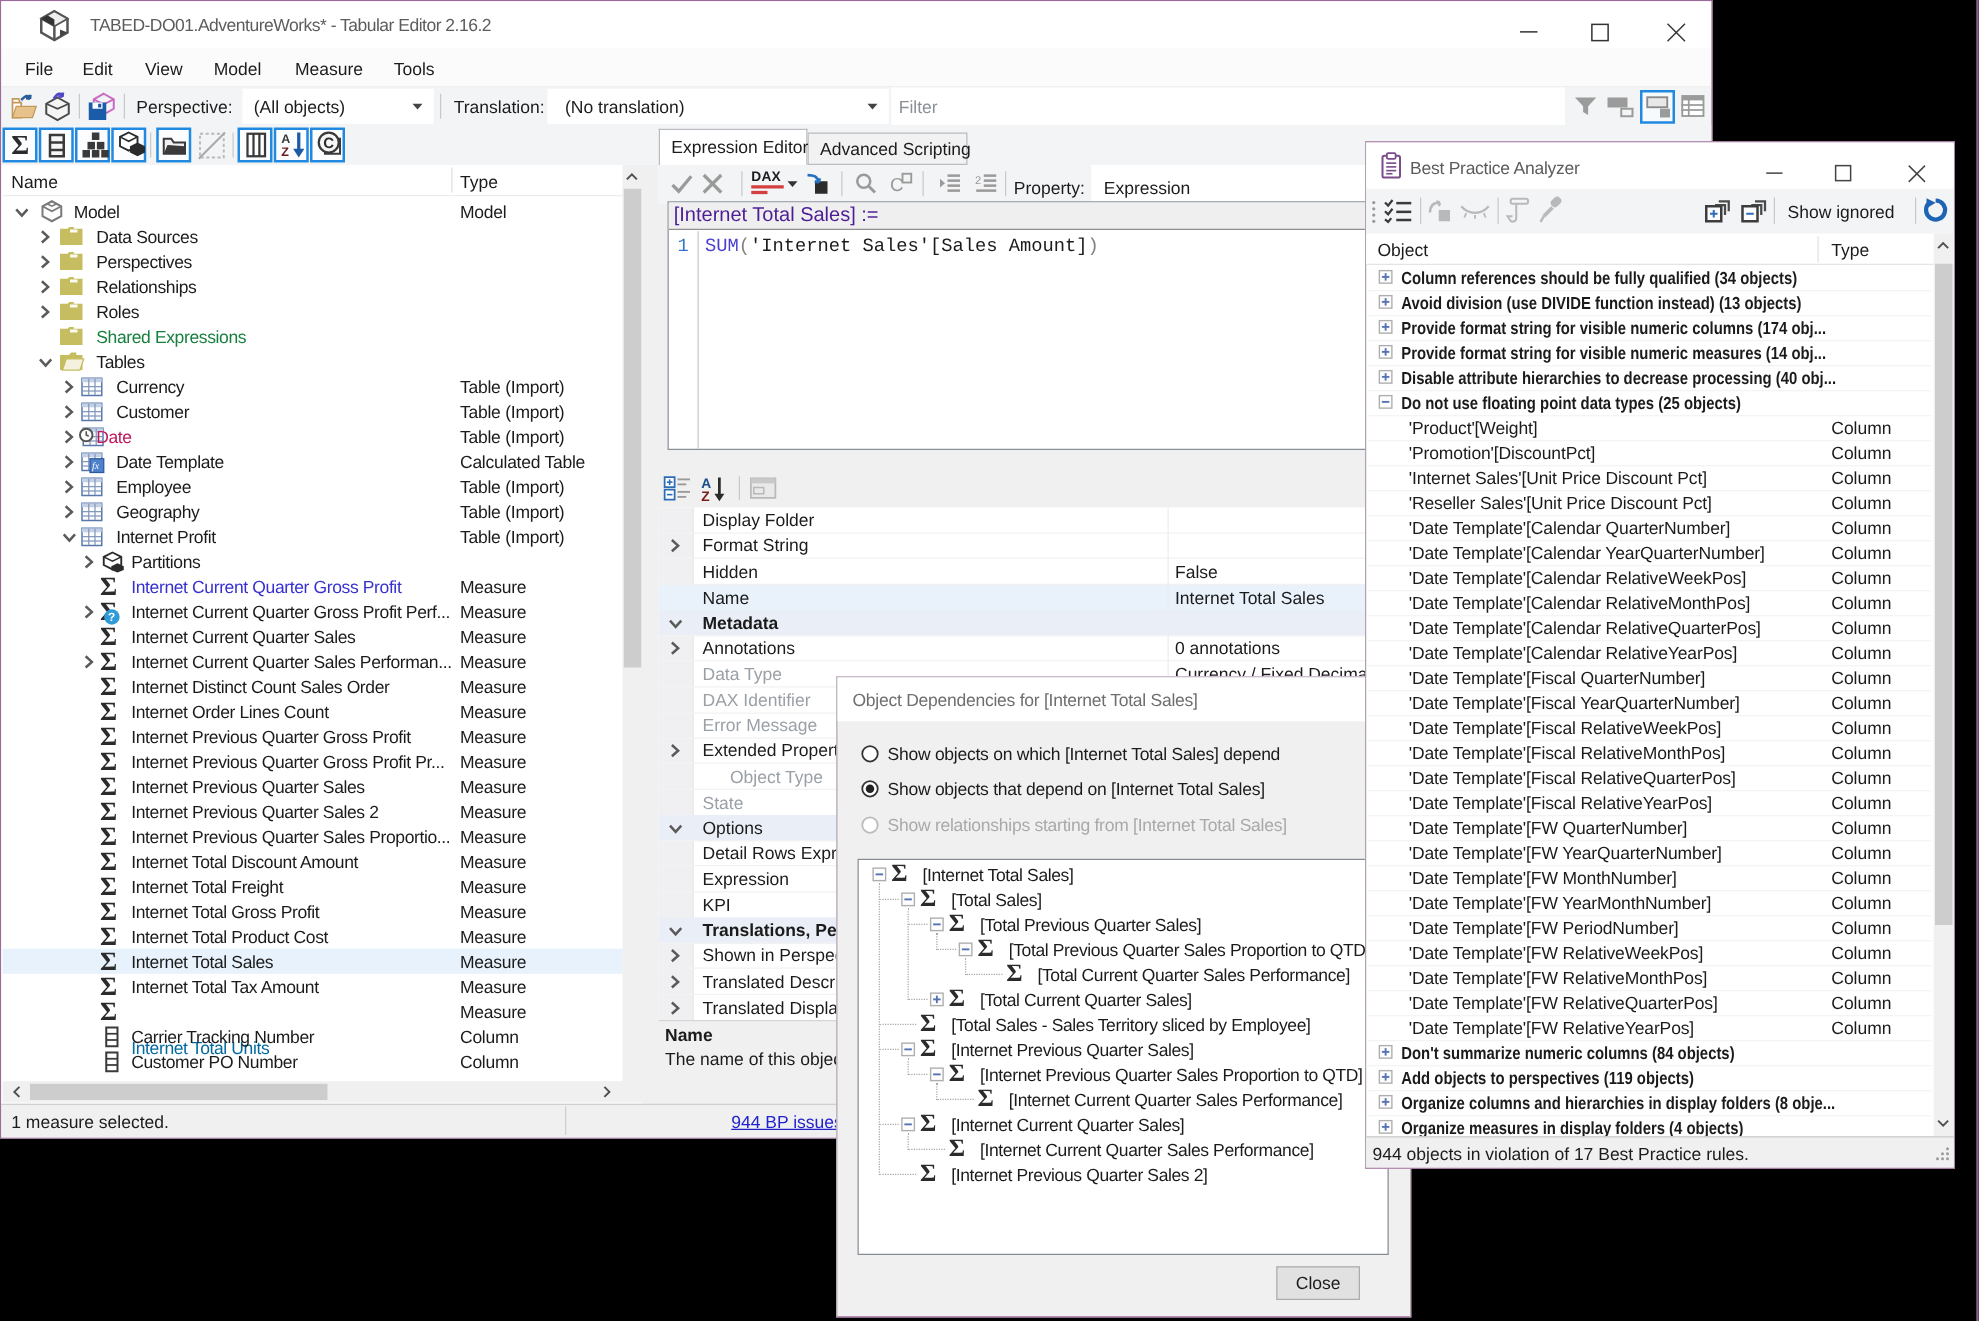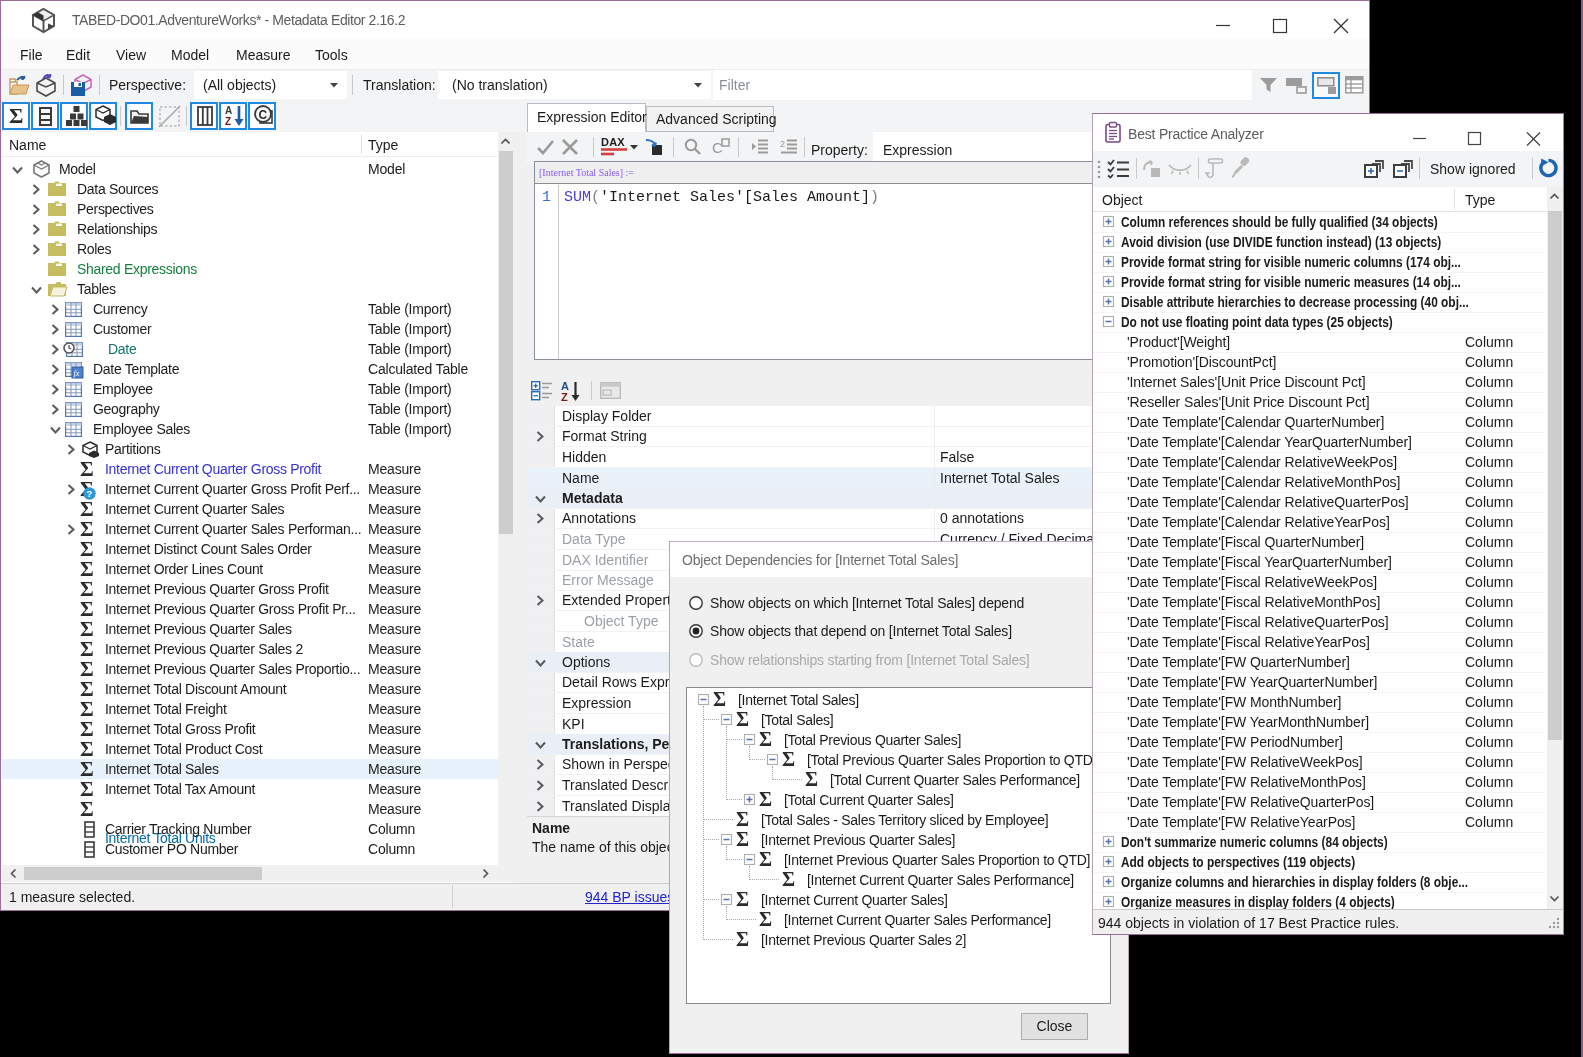--- a/index.html
+++ b/index.html
@@ -11,21 +11,21 @@
 
 <div class="win" style="left:0;top:0;width:1370px;height:911px;background:#f0f0f0">
 <div class="abs" style="left:0;top:0;width:100%;height:38px;background:#fff"></div>
 <svg style="left:30px;top:7px" width="25" height="25" viewBox="0 0 25 25">
 <polygon points="12.5,1 23,7 23,18 12.5,24 2,18 2,7" fill="#fff" stroke="#555" stroke-width="2"></polygon>
 <polygon points="12.5,1 23,7 12.5,13 2,7" fill="#eee" stroke="#555" stroke-width="1.5"></polygon>
 <polyline points="12.5,13 12.5,24" stroke="#555" stroke-width="2" fill="none"></polyline>
 <polygon points="2,7 7,4.2 12.5,7.5 12.5,13 7,10" fill="#333"></polygon>
 <polygon points="17,15.5 23,18 17,21.5" fill="#444"></polygon>
 </svg>
-<div class="tx" style="left:71px;top:9px;color:#5c5c5c;letter-spacing:-0.4px">TABED-DO01.AdventureWorks* - Metadata Editor 2.16.2</div>
+<div class="tx" style="left:71px;top:9px;color:#5c5c5c;letter-spacing:-0.4px">TABED-DO01.AdventureWorks* - Tabular Editor 2.16.2</div>
 <svg style="left:1215px;top:18px" width="140" height="14" viewBox="0 0 140 14">
       <line x1="0" y1="6.5" x2="14" y2="6.5" stroke="#333" stroke-width="1.2"></line>
       <rect x="57.5" y="0.5" width="13" height="13" fill="none" stroke="#333" stroke-width="1.2"></rect>
       <line x1="118" y1="0" x2="132" y2="14" stroke="#333" stroke-width="1.2"></line>
       <line x1="132" y1="0" x2="118" y2="14" stroke="#333" stroke-width="1.2"></line>
     </svg>
 <div class="abs" style="left:0;top:38px;width:100%;height:31px;background:#fbfbfc;border-bottom:1px solid #ececec"></div>
 <div class="tx" style="left:19px;top:44px">File</div>
 <div class="tx" style="left:65px;top:44px">Edit</div>
 <div class="tx" style="left:115px;top:44px">View</div>
@@ -235,21 +235,21 @@
       <rect x="0.6" y="0.6" width="15.8" height="3.2" fill="#c3d0e6"></rect>
       <line x1="1" y1="7.3" x2="16" y2="7.3" stroke="#8298bd" stroke-width="1"></line>
       <line x1="1" y1="10.8" x2="16" y2="10.8" stroke="#8298bd" stroke-width="1"></line>
       <line x1="6" y1="1" x2="6" y2="14" stroke="#8298bd" stroke-width="1"></line>
       <line x1="11" y1="1" x2="11" y2="14" stroke="#8298bd" stroke-width="1"></line>
     </svg>
     <svg style="left:62px;top:341px" width="12" height="12" viewBox="0 0 12 12">
       <circle cx="6" cy="6" r="5" fill="#fff" stroke="#555" stroke-width="1.6"></circle>
       <polyline points="6,3 6,6 8,7" fill="none" stroke="#555" stroke-width="1.3"></polyline>
     </svg>
-<div class="tx" style="left:107px;top:338px;color:#0f766e;letter-spacing:-0.3px">Date</div>
+<div class="tx" style="left:76px;top:338px;color:#be185d;letter-spacing:-0.3px">Date</div>
 <div class="tx" style="left:367px;top:338px;letter-spacing:-0.2px">Table (Import)</div>
 <svg style="left:50px;top:363px" width="8" height="11" viewBox="0 0 8 11">
       <polyline points="1.5,1 6.5,5.5 1.5,10" fill="none" stroke="#5a5a5a" stroke-width="2"></polyline>
     </svg>
 <svg style="left:64px;top:361px" width="17" height="15" viewBox="0 0 17 15">
       <rect x="0.6" y="0.6" width="15.8" height="13.8" fill="#fdfdfd" stroke="#5878ac" stroke-width="1.2"></rect>
       <rect x="0.6" y="0.6" width="15.8" height="3.2" fill="#c3d0e6"></rect>
       <line x1="1" y1="7.3" x2="16" y2="7.3" stroke="#8298bd" stroke-width="1"></line>
       <line x1="1" y1="10.8" x2="16" y2="10.8" stroke="#8298bd" stroke-width="1"></line>
       <line x1="6" y1="1" x2="6" y2="14" stroke="#8298bd" stroke-width="1"></line>
@@ -291,21 +291,21 @@
       <polyline points="1,1.5 5.5,6.5 10,1.5" fill="none" stroke="#5a5a5a" stroke-width="2"></polyline>
     </svg>
 <svg style="left:64px;top:421px" width="17" height="15" viewBox="0 0 17 15">
       <rect x="0.6" y="0.6" width="15.8" height="13.8" fill="#fdfdfd" stroke="#5878ac" stroke-width="1.2"></rect>
       <rect x="0.6" y="0.6" width="15.8" height="3.2" fill="#c3d0e6"></rect>
       <line x1="1" y1="7.3" x2="16" y2="7.3" stroke="#8298bd" stroke-width="1"></line>
       <line x1="1" y1="10.8" x2="16" y2="10.8" stroke="#8298bd" stroke-width="1"></line>
       <line x1="6" y1="1" x2="6" y2="14" stroke="#8298bd" stroke-width="1"></line>
       <line x1="11" y1="1" x2="11" y2="14" stroke="#8298bd" stroke-width="1"></line>
     </svg>
-<div class="tx" style="left:92px;top:418px;color:#1b1b1b;letter-spacing:-0.3px">Employee Sales</div>
+<div class="tx" style="left:92px;top:418px;color:#1b1b1b;letter-spacing:-0.3px">Internet Profit</div>
 <div class="tx" style="left:367px;top:418px;letter-spacing:-0.2px">Table (Import)</div>
 <svg style="left:66px;top:443px" width="8" height="11" viewBox="0 0 8 11">
       <polyline points="1.5,1 6.5,5.5 1.5,10" fill="none" stroke="#5a5a5a" stroke-width="2"></polyline>
     </svg>
 <svg style="left:80px;top:440px" width="18" height="17" viewBox="0 0 18 17">
       <polygon points="9,1 16,4.5 16,11 9,14.5 2,11 2,4.5" fill="#fff" stroke="#2b2b2b" stroke-width="1.5"></polygon>
       <polyline points="2,4.5 9,8 16,4.5 M9,8 9,14.5" fill="none" stroke="#2b2b2b" stroke-width="1.2"></polyline>
       <polygon points="13,9.5 18,12 18,15 13,17 8,15 8,12" fill="#2b2b2b"></polygon>
     </svg>
 <div class="tx" style="left:104px;top:438px;color:#1b1b1b;letter-spacing:-0.3px">Partitions</div>
@@ -453,21 +453,21 @@
 <line x1="7" y1="5.5" x2="17" y2="5.5" stroke="#9a9a9a" stroke-width="2"></line>
 <line x1="7" y1="9.5" x2="17" y2="9.5" stroke="#9a9a9a" stroke-width="2"></line>
 <line x1="1" y1="13.5" x2="17" y2="13.5" stroke="#9a9a9a" stroke-width="2"></line>
     </svg>
 <div class="abs" style="left:803px;top:136px;width:1px;height:20px;background:#c9c9c9"></div>
 <div class="tx" style="left:810px;top:139px">Property:</div>
 <div class="abs" style="left:872px;top:131px;width:496px;height:31px;background:#fff"></div>
 <div class="tx" style="left:882px;top:139px">Expression</div>
 <div class="abs" style="left:533px;top:160px;width:835px;height:199px;background:#fff;border:1px solid #8a9099"></div>
 <div class="abs" style="left:534px;top:161px;width:833px;height:22px;background:#efefef;border-bottom:1px solid #8f8f8f"></div>
-<div class="tx" style="left:538px;top:162px;font-family:Liberation Serif, serif;font-size:10px;color:#8b5cf6">[Internet Total Sales] :=</div>
+<div class="tx" style="left:538px;top:162px;font-family:Liberation Sans, sans-serif;font-size:16px;color:#4c1d95">[Internet Total Sales] :=</div>
 <div class="abs" style="left:557px;top:184px;width:1px;height:174px;background:#c9c9c9"></div>
 <div class="tx" style="left:541px;top:187px;font-family:'Liberation Mono',monospace;font-size:15px;color:#3575c5">1</div>
 <div class="tx" style="left:563px;top:187px;font-family:'Liberation Mono',monospace;font-size:15px"><span style="color:#4a3fd2">SUM</span><span style="color:#808080">(</span>'Internet Sales'[Sales Amount]<span style="color:#808080">)</span></div>
 <svg style="left:530px;top:380px" width="22" height="19" viewBox="0 0 22 19">
 <rect x="0.7" y="0.7" width="8" height="8" fill="#fff" stroke="#2b6cb8" stroke-width="1.4"></rect>
 <rect x="0.7" y="10.7" width="8" height="8" fill="#fff" stroke="#2b6cb8" stroke-width="1.4"></rect>
 <line x1="2.5" y1="4.7" x2="7" y2="4.7" stroke="#2b6cb8" stroke-width="1.3"></line>
       <line x1="4.7" y1="2.5" x2="4.7" y2="7" stroke="#2b6cb8" stroke-width="1.3"></line>
 <line x1="2.5" y1="14.7" x2="7" y2="14.7" stroke="#2b6cb8" stroke-width="1.3"></line>
 <line x1="11" y1="2.5" x2="21" y2="2.5" stroke="#9a9a9a" stroke-width="1.5"></line>

